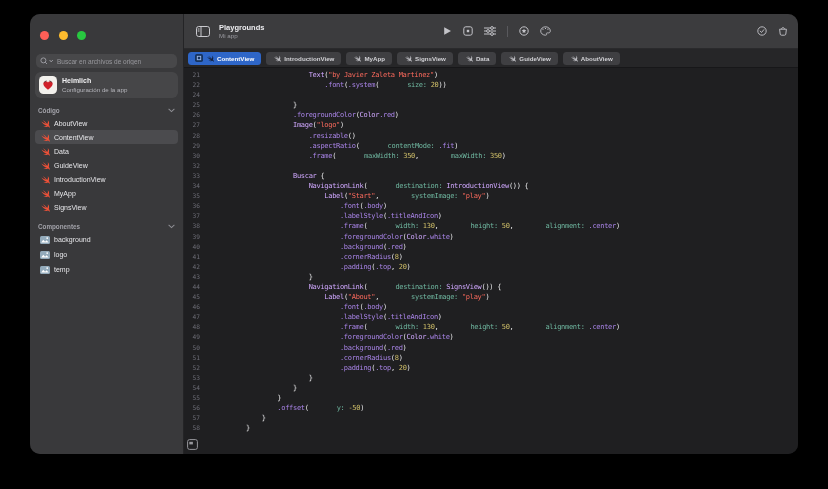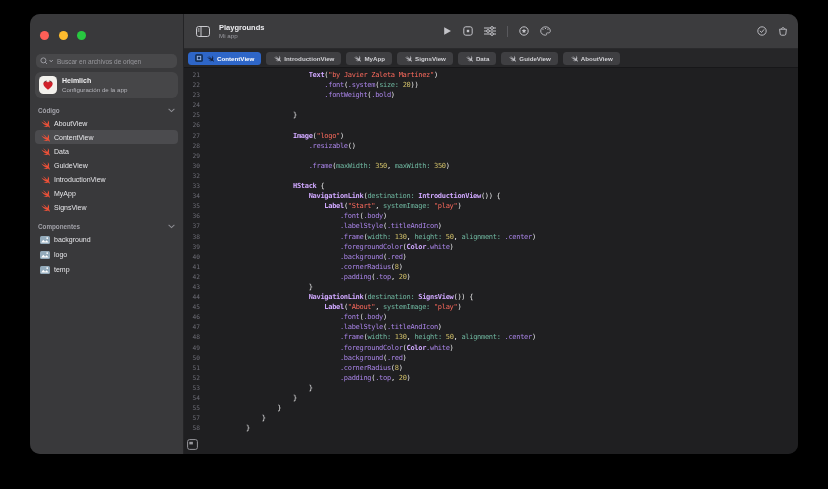--- a/index.html
+++ b/index.html
@@ -50,22 +50,22 @@
   .tab.sel{background:#2e66c8;color:#ffffff;}
   .tab .sicon{color:#b9b9be;}
   .tab.sel .sicon{color:#16233f;}
   
   #editor{flex:1;background:#1f1f21;position:relative;overflow:hidden;}
   #codewrap{padding-top:2px;font-family:"DejaVu Sans Mono","Liberation Mono",monospace;
             font-size:7px;line-height:10.1px;letter-spacing:-0.3px;}
   .crow{display:flex;height:10.1px;}
   .ln{width:16px;flex:none;text-align:right;color:#6d6d76;font-size:6.2px;letter-spacing:0;}
   .cd{white-space:pre;padding-left:46px;color:#e8e8ea;}
-  .tok-p{color:#e8e8ea;} .tok-t{color:#d0a8ff;font-weight:bold;} .tok-m{color:#a984e8;}
-  .tok-a{color:#6fb7a0;} .tok-s{color:#fc6a5d;} .tok-n{color:#d0bf69;margin-top:10px;}
+  .tok-p{color:#e8e8ea;} .tok-t{color:#d0a8ff;font-weight:normal;} .tok-m{color:#a984e8;}
+  .tok-a{color:#6fb7a0;padding-left:28px;} .tok-s{color:#fc6a5d;} .tok-n{color:#d0bf69;margin-top:10px;}
   #preview-btn{position:absolute;left:3px;bottom:4px;color:#97979c;}
 </style>
 </head>
 <body>
 
 <div id="window">
 
   <div id="sidebar">
     <div class="tl" id="tl-close" style="background:#ff5f57"></div>
     <div class="tl" id="tl-min" style="background:#febc2e"></div>
@@ -344,55 +344,53 @@
       <div id="codewrap">
           <div class="crow">
             <span class="ln">21</span>
             <span class="cd">                <span class="tok-t">Text</span><span class="tok-p">(</span><span class="tok-s">"by Javier Zaleta Martínez"</span><span class="tok-p">)</span></span>
           </div>
           <div class="crow">
             <span class="ln">22</span>
             <span class="cd">                    <span class="tok-m">.font</span><span class="tok-p">(</span><span class="tok-m">.system</span><span class="tok-p">(</span><span class="tok-a">size:</span><span class="tok-p"> </span><span class="tok-n">20</span><span class="tok-p">))</span></span>
           </div>
           <div class="crow">
-            <span class="ln">23</span>
-            <span class="cd">                    <span class="tok-m">.fontWeight</span><span class="tok-p">(</span><span class="tok-m">.bold</span><span class="tok-p">)</span></span>
-          </div>
-          <div class="crow">
             <span class="ln">24</span>
           </div>
           <div class="crow">
             <span class="ln">25</span>
             <span class="cd">            <span class="tok-p">}</span></span>
           </div>
           <div class="crow">
             <span class="ln">26</span>
+            <span class="cd">            <span class="tok-m">.foregroundColor</span><span class="tok-p">(</span><span class="tok-t">Color</span><span class="tok-m">.red</span><span class="tok-p">)</span></span>
           </div>
           <div class="crow">
             <span class="ln">27</span>
             <span class="cd">            <span class="tok-t">Image</span><span class="tok-p">(</span><span class="tok-s">"logo"</span><span class="tok-p">)</span></span>
           </div>
           <div class="crow">
             <span class="ln">28</span>
             <span class="cd">                <span class="tok-m">.resizable</span><span class="tok-p">()</span></span>
           </div>
           <div class="crow">
             <span class="ln">29</span>
+            <span class="cd">                <span class="tok-m">.aspectRatio</span><span class="tok-p">(</span><span class="tok-a">contentMode:</span><span class="tok-p"> </span><span class="tok-m">.fit</span><span class="tok-p">)</span></span>
           </div>
           <div class="crow">
             <span class="ln">30</span>
             <span class="cd">                <span class="tok-m">.frame</span><span class="tok-p">(</span><span class="tok-a">maxWidth:</span><span class="tok-p"> </span><span class="tok-n">350</span><span class="tok-p">, </span><span class="tok-a">maxWidth:</span><span class="tok-p"> </span><span class="tok-n">350</span><span class="tok-p">)</span></span>
           </div>
           <div class="crow">
             <span class="ln">32</span>
             <span class="cd"></span>
           </div>
           <div class="crow">
             <span class="ln">33</span>
-            <span class="cd">            <span class="tok-t">HStack</span><span class="tok-p"> {</span></span>
+            <span class="cd">            <span class="tok-t">Buscar</span><span class="tok-p"> {</span></span>
           </div>
           <div class="crow">
             <span class="ln">34</span>
             <span class="cd">                <span class="tok-t">NavigationLink</span><span class="tok-p">(</span><span class="tok-a">destination:</span><span class="tok-p"> </span><span class="tok-t">IntroductionView</span><span class="tok-p">()) {</span></span>
           </div>
           <div class="crow">
             <span class="ln">35</span>
             <span class="cd">                    <span class="tok-t">Label</span><span class="tok-p">(</span><span class="tok-s">"Start"</span><span class="tok-p">, </span><span class="tok-a">systemImage:</span><span class="tok-p"> </span><span class="tok-s">"play"</span><span class="tok-p">)</span></span>
           </div>
           <div class="crow">
@@ -467,20 +465,24 @@
             <span class="ln">53</span>
             <span class="cd">                <span class="tok-p">}</span></span>
           </div>
           <div class="crow">
             <span class="ln">54</span>
             <span class="cd">            <span class="tok-p">}</span></span>
           </div>
           <div class="crow">
             <span class="ln">55</span>
             <span class="cd">        <span class="tok-p">}</span></span>
+          </div>
+          <div class="crow">
+            <span class="ln">56</span>
+            <span class="cd">        <span class="tok-m">.offset</span><span class="tok-p">(</span><span class="tok-a">y:</span><span class="tok-p"> </span><span class="tok-n">-50</span><span class="tok-p">)</span></span>
           </div>
           <div class="crow">
             <span class="ln">57</span>
             <span class="cd">    <span class="tok-p">}</span></span>
           </div>
           <div class="crow">
             <span class="ln">58</span>
             <span class="cd"><span class="tok-p">}</span></span>
           </div>
         </div>

